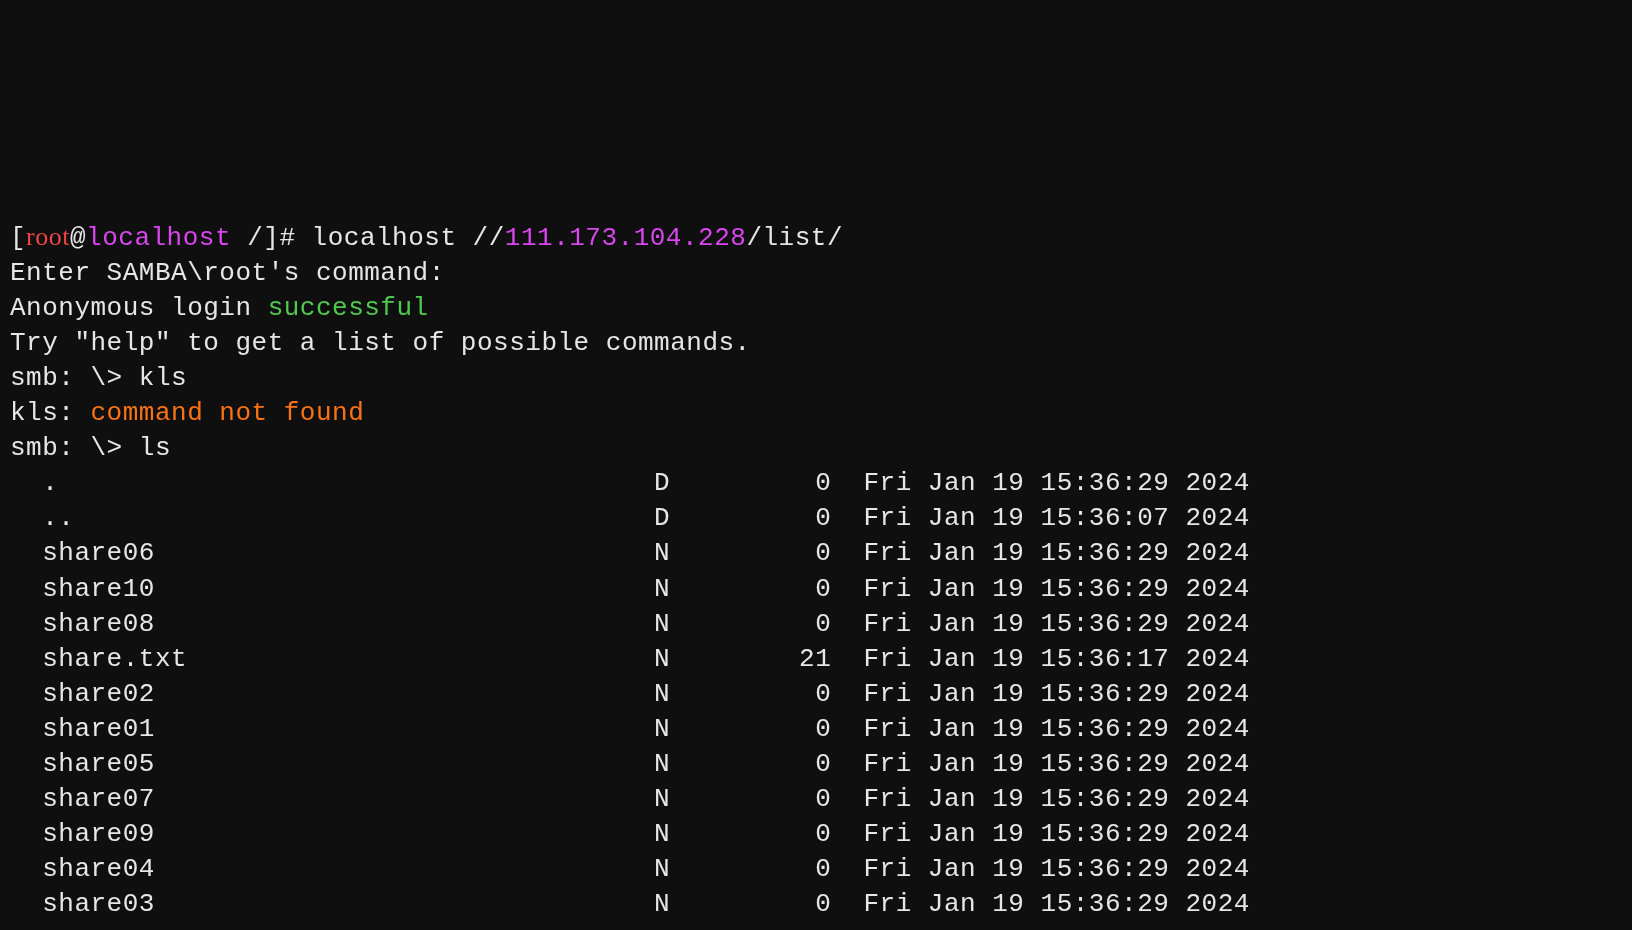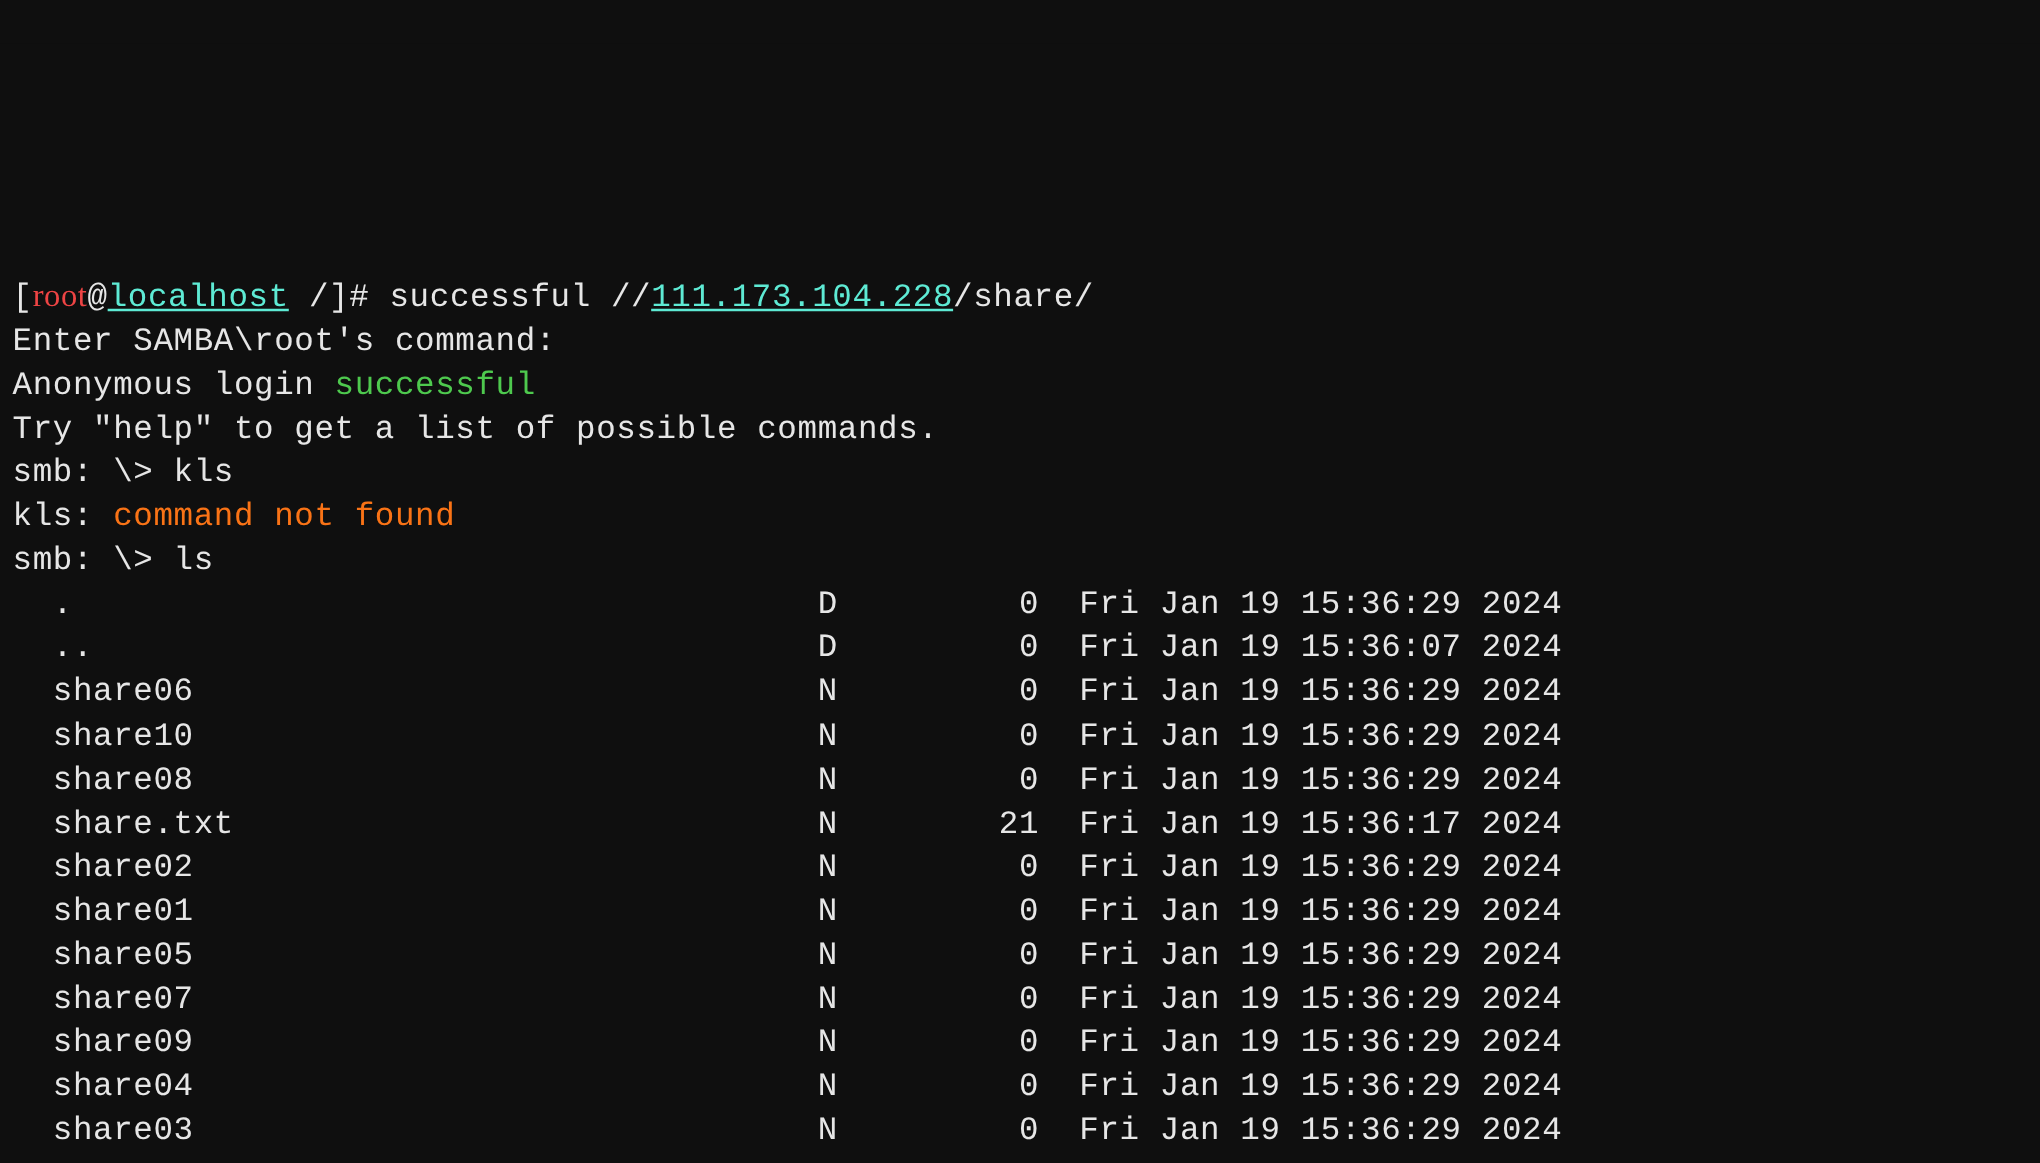--- a/index.html
+++ b/index.html
@@ -13,31 +13,31 @@
     width: 1632px;
     height: 930px;
     overflow: hidden;
     white-space: pre;
   }
   .terminal {
     padding: 8px 10px 0 10px;
     letter-spacing: 0.5px;
   }
   .red { color: #e44; font-family: Liberation Serif, serif; }
-  .magenta { color: #5eead4; text-decoration: underline; }
+  .magenta { color: #d946ef; }
   .green { color: #4ec94e; }
   .yellow { color: #f97316; }
 </style>
 </head>
 <body>
 
 
 
 <div class="terminal">
-<span>[</span><span class="red">root</span><span>@</span><span class="magenta">localhost</span><span> </span><span>/</span><span>]</span><span># </span><span>successful //</span><span class="magenta">111.173.104.228</span><span>/share/</span>
+<span>[</span><span class="red">root</span><span>@</span><span class="magenta">localhost</span><span> </span><span>/</span><span>]</span><span># </span><span>localhost //</span><span class="magenta">111.173.104.228</span><span>/list/</span>
 <span>Enter SAMBA\root's command:</span>
 <span>Anonymous login </span><span class="green">successful</span>
 <span>Try "help" to get a list of possible commands.</span>
 <span>smb: \&gt; </span><span>kls</span>
 <span>kls: </span><span class="yellow">command not found</span>
 <span>smb: \&gt; </span><span>ls</span>
 <div id="listing">  .                                     D         0  Fri Jan 19 15:36:29 2024
   ..                                    D         0  Fri Jan 19 15:36:07 2024
   share06                               N         0  Fri Jan 19 15:36:29 2024
   share10                               N         0  Fri Jan 19 15:36:29 2024

